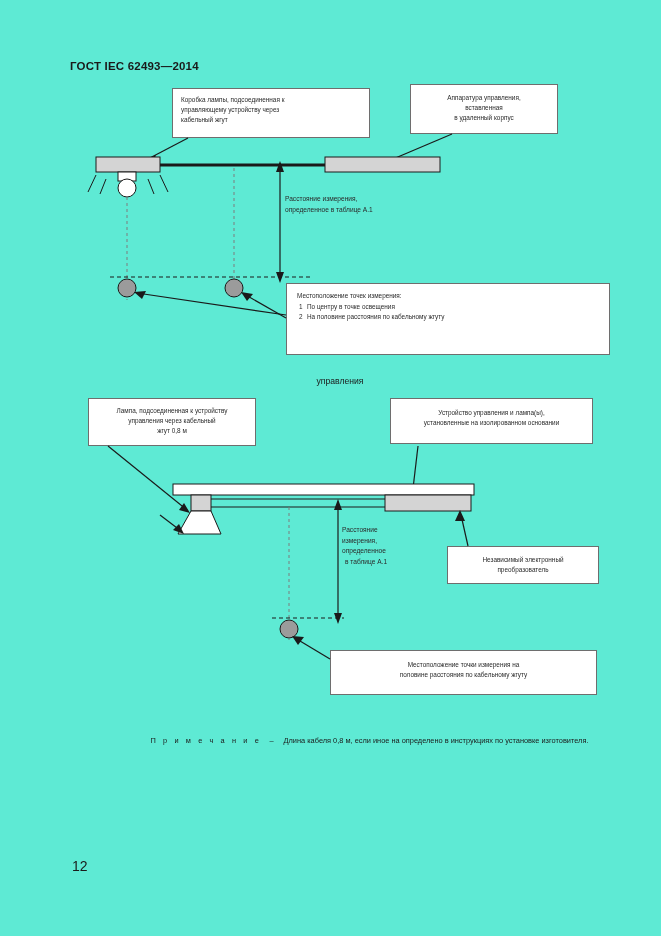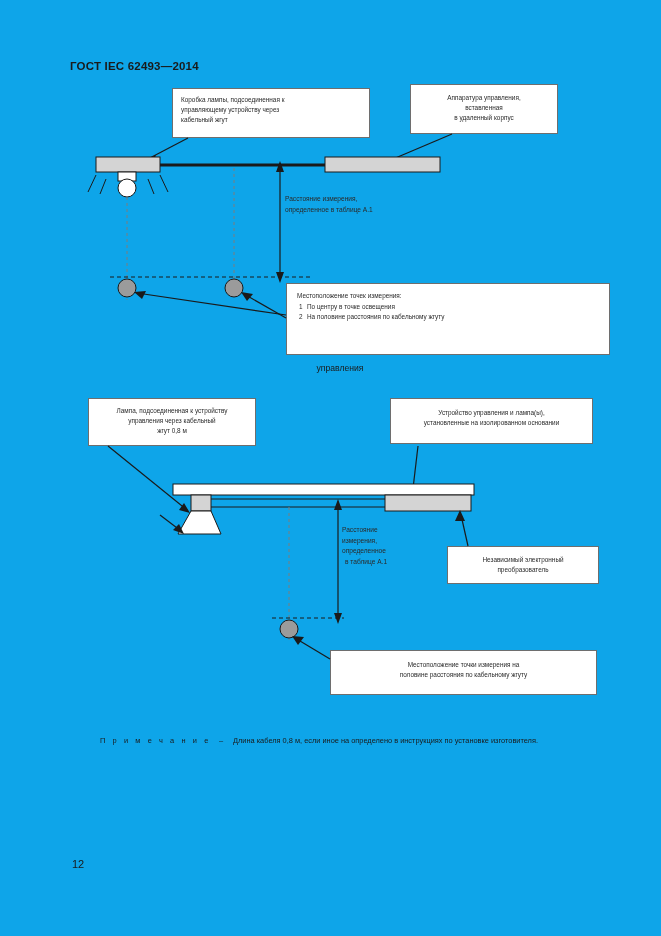--- a/index.html
+++ b/index.html
@@ -13,21 +13,21 @@
     position: relative;
     font-family: "Liberation Sans", sans-serif;
     color: #1a1a1a;
     overflow: hidden;
   }
   .page {
     position: absolute;
     left: 0; top: 0;
     width: 661px;
     height: 936px;
-    background: #0ea5e9;
+    background: #5eead4;
   }
   
   .doc-title {
     position: absolute;
     left: 70px;
     top: 60px;
     font-size: 11.5px;
     font-weight: bold;
     letter-spacing: 0.2px;
     white-space: nowrap;
@@ -67,51 +67,52 @@
   }
   .diagram svg { display: block; }
   
   .caption {
     position: absolute;
     font-size: 8.6px;
     line-height: 1.45;
     color: #1a1a1a;
   }
   .caption .l1 { display: block; }
-  .caption .l2 { display: block; }
+  .caption .l2 { display: block; margin-top: 13px; }
   .cap-d {
     left: 70px; top: 362px; width: 530px;
   }
   .cap-d .l1 { text-align: left; padding-left: 20px; }
   .cap-d .l2 { text-align: center; padding-left: 10px;}
   .cap-e {
     left: 70px; top: 772px; width: 540px;
   }
   .cap-e .l1 { text-align: left; }
   .cap-e .l2 { text-align: center; padding-left: 6px; }
   
   .note {
     position: absolute;
-    left: 100px;
+    left: 112px;
     top: 736px;
     width: 515px;
     font-size: 7.4px;
     color: #1a1a1a;
     white-space: nowrap;
+    text-align: center;
   }
   .note .lbl {
     letter-spacing: 2.6px;
   }
   .note .dash { padding: 0 10px 0 8px; }
   
   .page-number {
     position: absolute;
     left: 72px;
     top: 858px;
-    font-size: 11px;
+    font-size: 14px;
     color: #1a1a1a;
   }
 </style>
 </head>
 <body>
 
 <div class="page">
 
   <div class="doc-title">ГОСТ IEC 62493—2014</div>
 

